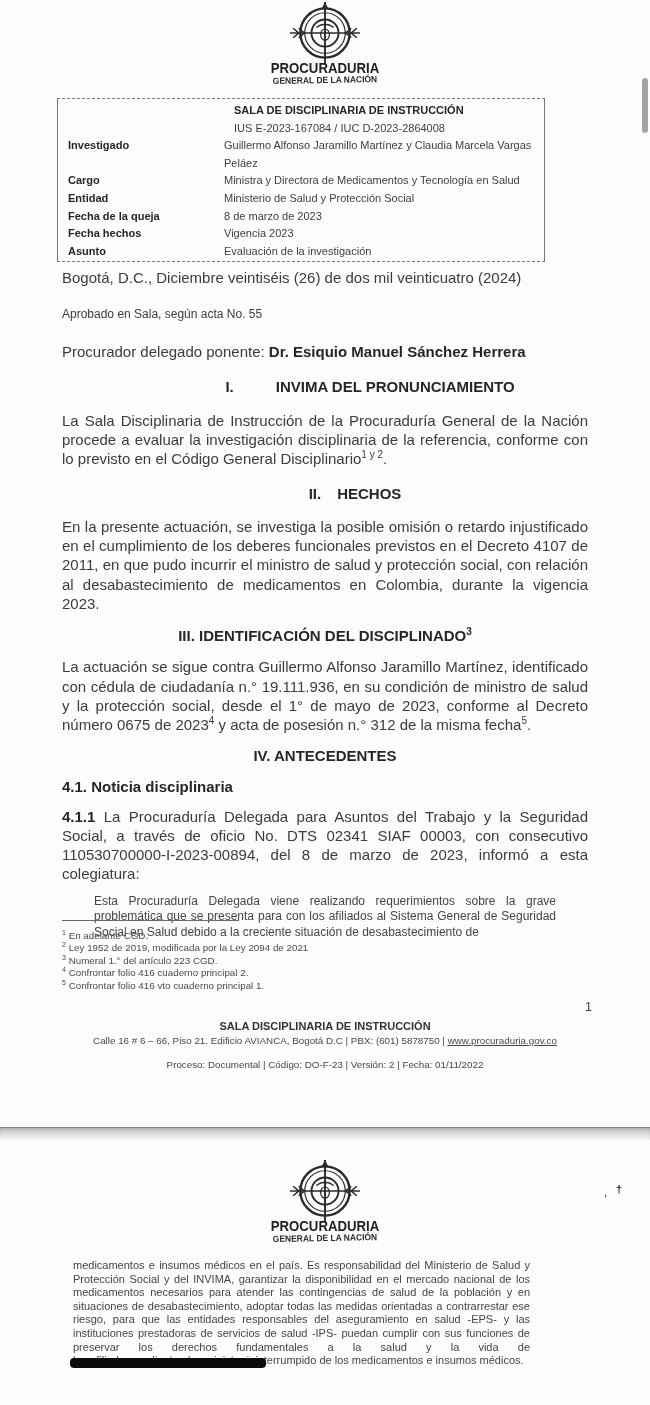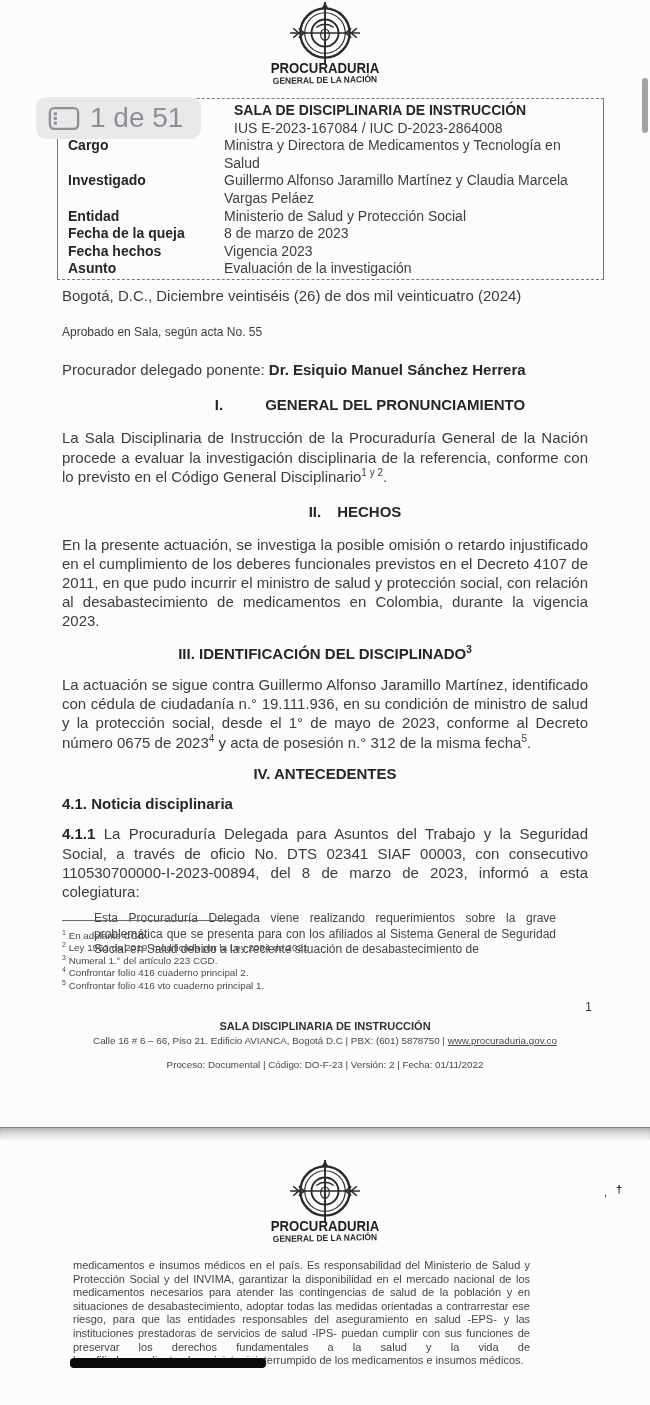--- a/index.html
+++ b/index.html
@@ -15,23 +15,23 @@
   .page2{height:265px;padding:0;overflow:hidden;}
 
   
   .logo{width:100%;text-align:center;padding-top:2px;}
   .logo svg{display:block;margin:0 auto;}
   .logo-t1{font-size:15px;font-weight:800;color:#1f1f1f;transform:scaleX(.88);letter-spacing:0;line-height:14px;margin-top:-3px;}
   .logo-t2{font-size:9px;font-weight:700;color:#2a2a2a;transform:scaleX(.94) rotate(-1deg);line-height:10px;}
 
   
   .case-table{
-    margin:13px 0 0 -5px;width:547px;box-sizing:border-box;
+    margin:13px 0 0 -5px;width:488px;box-sizing:border-box;
     border:1.2px solid #777;border-top:1.4px dashed #7a7a7a;border-bottom:1.4px dashed #7a7a7a;
-    font-size:14px;line-height:17.6px;padding:2px 0 1px 0;
+    font-size:11px;line-height:17.6px;padding:2px 0 1px 0;
   }
   .ct-header{padding:1px 4px 0 176px;}
   .ct-h-title{font-weight:700;color:#262626;}
   .ct-h-ref{color:#3f3f3f;}
   .ct-row{display:flex;}
   .ct-label{width:166px;flex:none;padding-left:10px;font-weight:700;color:#262626;box-sizing:border-box;}
   .ct-value{flex:1;padding-right:6px;color:#3f3f3f;}
 
   
   .para{font-size:15px;line-height:19.2px;text-align:justify;margin:0;}
@@ -104,26 +104,26 @@
       <div class="logo-t1">PROCURADURIA</div>
       <div class="logo-t2">GENERAL DE LA NACIÓN</div>
     </div>
 
     <div class="case-table">
       <div class="ct-header">
         <div class="ct-h-title">SALA DE DISCIPLINARIA DE INSTRUCCIÓN</div>
         <div class="ct-h-ref">IUS E-2023-167084 / IUC D-2023-2864008</div>
       </div>
       <div class="ct-row">
+        <div class="ct-label">Investigado</div>
+        <div class="ct-value">Guillermo Alfonso Jaramillo Martínez y Claudia Marcela Vargas Peláez</div>
+      </div>
+      <div class="ct-row">
         <div class="ct-label">Cargo</div>
         <div class="ct-value">Ministra y Directora de Medicamentos y Tecnología en Salud</div>
-      </div>
-      <div class="ct-row">
-        <div class="ct-label">Investigado</div>
-        <div class="ct-value">Guillermo Alfonso Jaramillo Martínez y Claudia Marcela Vargas Peláez</div>
       </div>
       <div class="ct-row">
         <div class="ct-label">Entidad</div>
         <div class="ct-value">Ministerio de Salud y Protección Social</div>
       </div>
       <div class="ct-row">
         <div class="ct-label">Fecha de la queja</div>
         <div class="ct-value">8 de marzo de 2023</div>
       </div>
       <div class="ct-row">
@@ -135,21 +135,21 @@
         <div class="ct-value">Evaluación de la investigación</div>
       </div>
     </div>
 
     <div class="dateline">Bogotá, D.C., Diciembre veintiséis (26) de dos mil veinticuatro (2024)</div>
     <div class="approval">Aprobado en Sala, según acta No. 55</div>
     <div class="ponente"><span>Procurador delegado ponente: </span><span class="bold">Dr. Esiquio Manuel Sánchez Herrera</span></div>
 
     <div class="hsec hflex h1g">
       <span>I.</span>
-      <span>GENERAL DEL PRONUNCIAMIENTO</span>
+      <span>INVIMA DEL PRONUNCIAMIENTO</span>
     </div>
 
     <p class="para" style="margin-top:14px;"><span>La Sala Disciplinaria de Instrucción de la Procuraduría General de la Nación procede a evaluar la investigación disciplinaria de la referencia, conforme con lo previsto en el Código General Disciplinario</span><sup>1 y 2</sup><span>.</span></p>
 
     <div class="hsec hflex h2g">
       <span>II.</span>
       <span>HECHOS</span>
     </div>
 
     <p class="para" style="margin-top:13px;">En la presente actuación, se investiga la posible omisión o retardo injustificado en el cumplimiento de los deberes funcionales previstos en el Decreto 4107 de 2011, en que pudo incurrir el ministro de salud y protección social, con relación al desabastecimiento de medicamentos en Colombia, durante la vigencia 2023.</p>
@@ -205,27 +205,18 @@
           <circle cx="60" cy="29" r="1.6" fill="#2a2a2a" stroke="none"></circle>
         </g>
       </svg>
       <div class="logo-t1">PROCURADURIA</div>
       <div class="logo-t2">GENERAL DE LA NACIÓN</div>
     </div>
 
     <p class="quote2"><span>medicamentos e insumos médicos en el país. Es responsabilidad del Ministerio de Salud y Protección Social y del INVIMA, garantizar la disponibilidad en el mercado nacional de los medicamentos necesarios para atender las contingencias de salud de la población y en situaciones de desabastecimiento, adoptar todas las medidas orientadas a contrarrestar ese riesgo, para que las entidades responsables del aseguramiento en salud -EPS- y las instituciones prestadoras de servicios de salud -IPS- puedan cumplir con sus funciones de preservar los derechos fundamentales a la salud y la vida de </span><span class="redacted">los afiliados mediante el suministro inin</span><span>terrumpido de los medicamentos e insumos médicos.</span></p>
   </section>
 
-  <div class="page-pill">
-    <svg width="32" height="27" viewBox="0 0 34 28">
-      <rect x="2" y="3" width="30" height="22" rx="4.5" fill="none" stroke="#8f8f93" stroke-width="2.4"></rect>
-      <rect x="6.2" y="7.5" width="3.2" height="3.2" fill="#8f8f93"></rect>
-      <rect x="6.2" y="12.4" width="3.2" height="3.2" fill="#8f8f93"></rect>
-      <rect x="6.2" y="17.3" width="3.2" height="3.2" fill="#8f8f93"></rect>
-    </svg>
-    <span>1 de 51</span>
-  </div>
 
   <div class="scroll-thumb"></div>
 
   <div class="speck" style="left:604px;top:1186px;">,</div>
   <div class="speck" style="left:616px;top:1183px;font-weight:700;">†</div>
 </div>
 
 </body></html>

